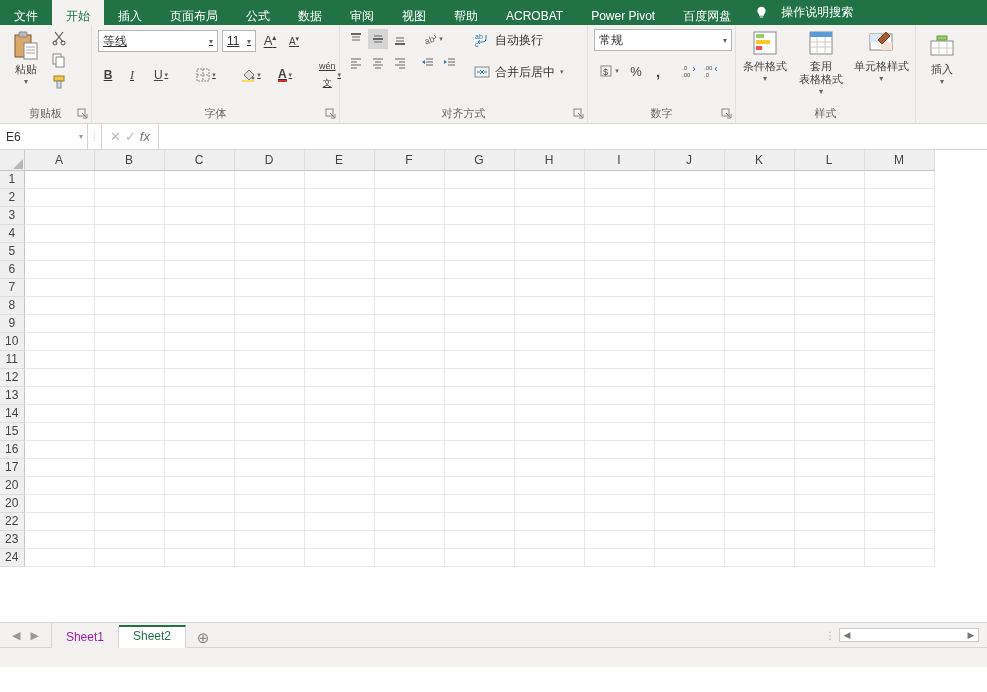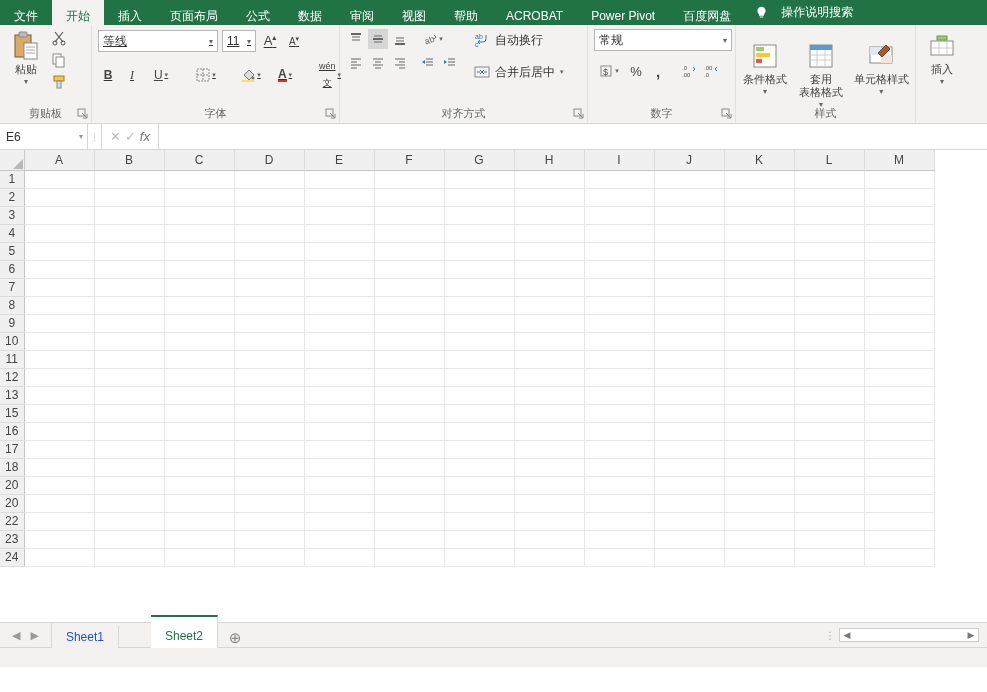--- a/index.html
+++ b/index.html
@@ -37,21 +37,21 @@
   .tinycaret { font-size:7px; color:#666; }
 
   .align-grid { display:flex; flex-direction:column; gap:4px; }
   .align-row { display:flex; gap:2px; }
 
   .wrap-merge { display:flex; flex-direction:column; gap:10px; margin-left:6px;}
   .wm-btn { display:flex; align-items:center; gap:5px; height:22px; cursor:pointer; font-size:12px; padding:0 4px;}
   .wm-btn svg { flex-shrink:0;}
   .numfmt-row { display:flex; gap:2px; align-items:center;}
 
-  .styles-row { display:flex; gap:8px; padding-top:14px;justify-content:space-between;}
+  .styles-row { display:flex; gap:8px; padding-top:1px;justify-content:space-between;}
 
   
   .fbar { height: 26px; border-bottom: 1px solid #d6d6d6; display: flex; align-items: stretch; background:#fff;}
   .namebox { width: 88px; border-right: 1px solid #d6d6d6; display:flex; align-items:center; padding:0 6px; font-size:12px; position:relative;}
   .namebox .caret { position:absolute; right:4px; font-size:8px; color:#999;}
   .namebox-expander { width:14px; border-right:1px solid #d6d6d6; display:flex; align-items:center; justify-content:center;}
   .fx-btns { display:flex; align-items:center; gap:4px; padding:0 8px; border-right:1px solid #d6d6d6; color:#bbb;}
   .fx-btns span { cursor:pointer; font-size:13px;}
   .fx-input { flex:1; padding:0 6px; display:flex; align-items:center;}
 
@@ -61,22 +61,22 @@
   .corner { width:24px; height:20px; background:#f0f0f0; border-right:1px solid #ccc; border-bottom:1px solid #c6c6c6; position:relative;}
   .corner::after { content:""; position:absolute; right:1px; bottom:1px; border-style:solid; border-width:0 0 10px 10px; border-color:transparent transparent #b7b7b7 transparent;}
   th.colh { background:#f0f0f0; border-right:1px solid #ddd; border-bottom:1px solid #c6c6c6; height:20px; font-weight:normal; font-size:12px; color:#444; width:70px;}
   th.rowh { background:#f0f0f0; border-right:1px solid #c6c6c6; border-bottom:1px solid #ddd; width:24px; font-weight:normal; font-size:12px; color:#444; text-align:center; height:18px;}
   td.cell { border-right:1px solid #e8e8e8; border-bottom:1px solid #e8e8e8; height:18px; width:70px;}
 
   
   .sheetbar { height:25px; border-top:1px solid #d6d6d6; background:#f3f2f1; display:flex; align-items:stretch; font-size:12px;}
   .sb-nav { display:flex; align-items:center; gap:10px; padding:0 12px; border-right:1px solid #d6d6d6; color:#999;}
   .sb-tabs { display:flex; align-items:flex-end;}
-  .sb-tab { padding:4px 14px; border-right:1px solid #d6d6d6; cursor:pointer; color:#1d4ed8; background:#f3f2f1; position:relative; top:1px;}
-  .sb-tab.active { background:#fff; color:#217346; border-bottom:1px solid #fff; border-top:2px solid #217346; padding-top:12px;margin-left:32px;}
+  .sb-tab { padding:4px 14px; border-right:1px solid #d6d6d6; cursor:pointer; color:#a21caf; background:#f3f2f1; position:relative; top:1px;}
+  .sb-tab.active { background:#fff; color:#217346; border-bottom:1px solid #fff; border-top:2px solid #217346; padding-top:2px;}
   .sb-add { width:34px; display:flex; align-items:center; justify-content:center; color:#888; cursor:pointer; font-size:15px;}
   .sb-spacer { flex:1; }
   .sb-right { display:flex; align-items:center; gap:4px; padding:0 8px;}
   .hscroll { width:140px; height:14px; border:1px solid #ccc; background:#fff; position:relative; display:flex; align-items:center;}
   .hscroll .ar { width:14px; text-align:center; font-size:9px; color:#777; cursor:pointer;}
   .hscroll .track { flex:1; position:relative;}
   .hscroll .thumb { position:absolute; left:0; top:1px; bottom:1px; width:22px; background:#ccc;}
 
   
   .status { height:20px; background:#f3f2f1; border-top:1px solid #d6d6d6;}
@@ -668,20 +668,36 @@
           <td class="cell"></td>
           <td class="cell"></td>
           <td class="cell"></td>
           <td class="cell"></td>
           <td class="cell"></td>
           <td class="cell"></td>
           <td class="cell"></td>
           <td class="cell"></td>
         </tr>
         <tr>
+          <th class="rowh">14</th>
+          <td class="cell"></td>
+          <td class="cell"></td>
+          <td class="cell"></td>
+          <td class="cell"></td>
+          <td class="cell"></td>
+          <td class="cell"></td>
+          <td class="cell"></td>
+          <td class="cell"></td>
+          <td class="cell"></td>
+          <td class="cell"></td>
+          <td class="cell"></td>
+          <td class="cell"></td>
+          <td class="cell"></td>
+        </tr>
+        <tr>
           <th class="rowh">15</th>
           <td class="cell"></td>
           <td class="cell"></td>
           <td class="cell"></td>
           <td class="cell"></td>
           <td class="cell"></td>
           <td class="cell"></td>
           <td class="cell"></td>
           <td class="cell"></td>
           <td class="cell"></td>
@@ -701,36 +717,20 @@
           <td class="cell"></td>
           <td class="cell"></td>
           <td class="cell"></td>
           <td class="cell"></td>
           <td class="cell"></td>
           <td class="cell"></td>
           <td class="cell"></td>
         </tr>
         <tr>
           <th class="rowh">17</th>
-          <td class="cell"></td>
-          <td class="cell"></td>
-          <td class="cell"></td>
-          <td class="cell"></td>
-          <td class="cell"></td>
-          <td class="cell"></td>
-          <td class="cell"></td>
-          <td class="cell"></td>
-          <td class="cell"></td>
-          <td class="cell"></td>
-          <td class="cell"></td>
-          <td class="cell"></td>
-          <td class="cell"></td>
-        </tr>
-        <tr>
-          <th class="rowh">18</th>
           <td class="cell"></td>
           <td class="cell"></td>
           <td class="cell"></td>
           <td class="cell"></td>
           <td class="cell"></td>
           <td class="cell"></td>
           <td class="cell"></td>
           <td class="cell"></td>
           <td class="cell"></td>
           <td class="cell"></td>

